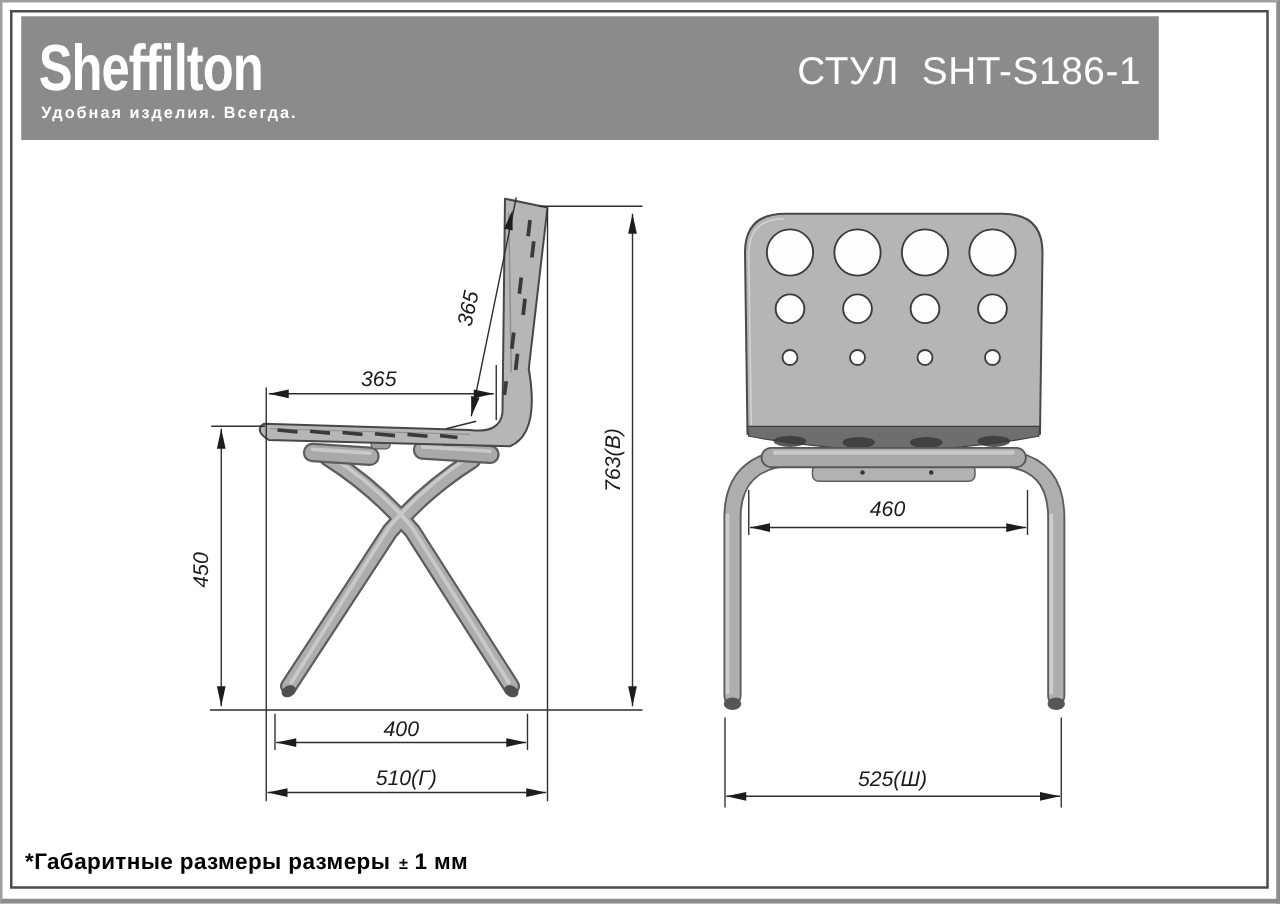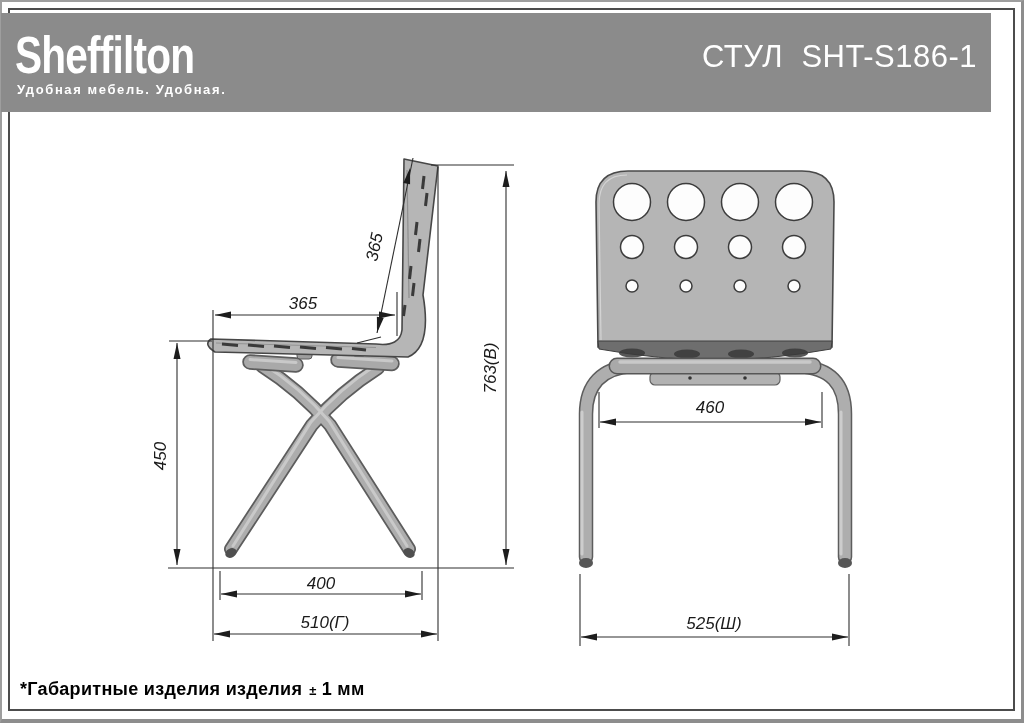--- a/index.html
+++ b/index.html
@@ -11,21 +11,21 @@
     position:absolute;inset:0;
     border-left:2px solid #9e9e9e;border-top:2px solid #9e9e9e;
     border-right:3px solid #8d8d8d;border-bottom:4px solid #8d8d8d;
     pointer-events:none;
   }
   .frame-inner{
     position:absolute;left:8px;top:8px;right:9px;bottom:12px;
     border:2px solid #4c4c4c;pointer-events:none;
   }
   .banner{
-    position:absolute;left:1px;top:13px;width:990px;height:99px;
+    position:absolute;left:17px;top:13px;width:910px;height:99px;
     background:#8b8b8b;
   }
   .logo{
     position:absolute;left:14px;top:16px;color:#ffffff;font-weight:bold;
     font-size:52px;letter-spacing:-1px;transform:scaleX(.78);
     transform-origin:0 0;line-height:1;
   }
   .tagline{
     position:absolute;left:16px;top:70px;color:#ffffff;font-weight:bold;
     font-size:13px;letter-spacing:1.6px;line-height:1;
@@ -49,21 +49,21 @@
   .footer .pm{font-size:13px;margin:0 5px 0 7px;}
 </style>
 </head>
 <body>
 
 <div class="frame-outer"></div>
 <div class="frame-inner"></div>
 
 <div class="banner">
   <div class="logo">Sheffilton</div>
-  <div class="tagline">Удобная мебель. Удобная.</div>
+  <div class="tagline">Удобная изделия. Всегда.</div>
   <div class="title">СТУЛ  SHT-S186-1</div>
 </div>
 
 <svg class="drawing" width="1024" height="723" viewBox="0 0 1024 723">
 
   <g>
 
     <g>
       <path d="M 262,366 Q 300,390 330,425 L 409,549" stroke="#5d5d5d" stroke-width="14" fill="none" stroke-linecap="round"></path>
       <path d="M 378,368 Q 340,392 312,425 L 231,549" stroke="#5d5d5d" stroke-width="14" fill="none" stroke-linecap="round"></path>
@@ -206,14 +206,14 @@
     <text class="dimtxt" transform="translate(496,368) rotate(-90)" text-anchor="middle">763(В)</text>
     <text class="dimtxt" transform="translate(166,456) rotate(-90)" text-anchor="middle">450</text>
     <text class="dimtxt" x="321" y="589" text-anchor="middle">400</text>
     <text class="dimtxt" x="325" y="628" text-anchor="middle">510(Г)</text>
     <text class="dimtxt" x="710" y="413" text-anchor="middle">460</text>
     <text class="dimtxt" x="714" y="629" text-anchor="middle">525(Ш)</text>
   </g>
 </svg>
 
 <div class="footer">
-  <span>*Габаритные изделия изделия</span><span class="pm">±</span><span>1 мм</span>
+  <span>*Габаритные размеры размеры</span><span class="pm">±</span><span>1 мм</span>
 </div>
 
 </body></html>

